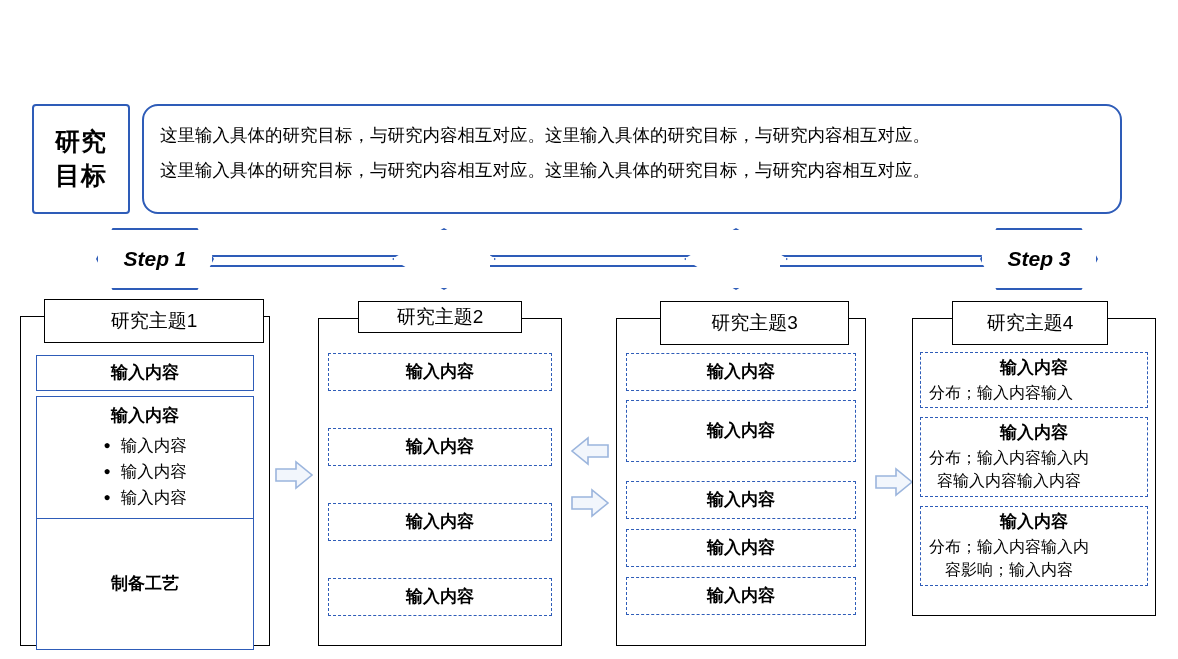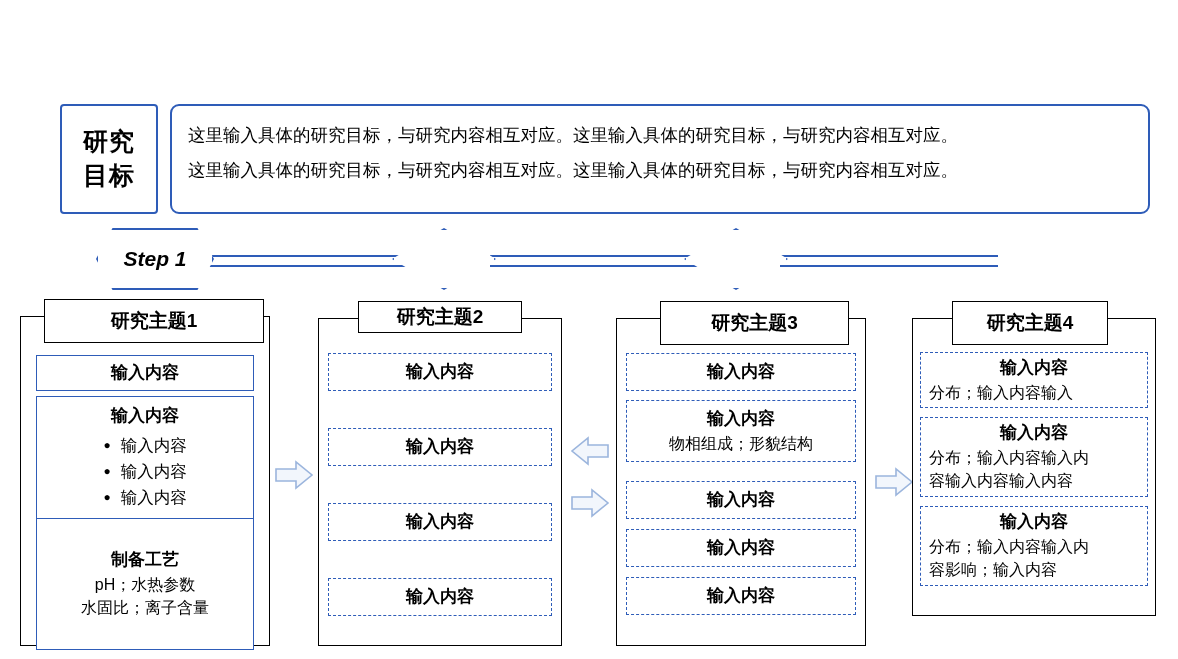--- a/index.html
+++ b/index.html
@@ -12,21 +12,21 @@
     height: 659px;
     position: relative;
     font-family: "Liberation Sans", sans-serif;
     color: #000000;
     overflow: hidden;
   }
 
   
   #goal-banner {
     position: absolute;
-    left: 60px;
+    left: 32px;
     top: 104px;
     width: 950px;
     height: 110px;
     padding-left: 24px;
   }
   #goal-label {
     position: absolute;
     left: 0;
     top: 0;
     width: 98px;
@@ -43,21 +43,21 @@
     line-height: 1.35;
     letter-spacing: 1px;
   }
   #goal-body {
     position: absolute;
     left: 110px;
     top: 0;
     width: 980px;
     height: 110px;
     border: 2px solid #2e5cb8;
-    border-radius: 9px;
+    border-radius: 16px;
     box-sizing: border-box;
     padding: 12px 16px 0 16px;
     font-size: 17.5px;
     line-height: 2.0;
   }
   #goal-body .goal-line { white-space: nowrap; }
 
   
   #step-band {
     position: absolute;
@@ -101,42 +101,42 @@
     box-sizing: border-box;
   }
   .col-title {
     position: absolute;
     box-sizing: border-box;
     border: 1.5px solid #000;
     background: #ffffff;
     display: flex;
     align-items: center;
     justify-content: center;
-    font-weight: bold;
+    font-weight: normal;
     font-size: 19px;
     z-index: 5;
   }
 
   .cell {
     position: absolute;
     box-sizing: border-box;
     background: #ffffff;
     display: flex;
     flex-direction: column;
     align-items: center;
     justify-content: center;
     font-size: 16.5px;
     line-height: 1.45;
     text-align: center;
   }
   .cell.solid { border: 1.5px solid #2e5cb8; }
   .cell.dashed { border: 1.5px dashed #2e5cb8; }
   .cell .hd { font-weight: bold; font-size: 17px; }
   .cell .sub { font-size: 16px; }
-  .cell.left-align .sub { align-self: flex-start; text-align: left; padding-left: 8px; }
+  .cell.left-align .sub { align-self: flex-start; text-align: center; padding-left: 8px; }
 
   .bullets {
     margin: 4px 0 0 0;
     padding: 0;
     list-style: none;
     font-size: 16.5px;
     text-align: left;
   }
   .bullets li { margin: 2px 0; }
   .bullets li::before {
@@ -172,41 +172,42 @@
 <div id="step-band">
   <div class="conn" style="left:190px;width:230px;"></div>
   <div class="conn" style="left:490px;width:220px;"></div>
   <div class="conn" style="left:780px;width:218px;"></div>
 
   <div class="chev" style="left:96px;">
     <span class="chev-inner">Step 1</span>
   </div>
   <div class="chev" style="left:392px;width:104px;clip-path:polygon(50% 0%,100% 50%,50% 100%,0% 50%);"></div>
   <div class="chev" style="left:684px;width:104px;clip-path:polygon(50% 0%,100% 50%,50% 100%,0% 50%);"></div>
+  <div class="chev" style="left:980px;">
+    <span class="chev-inner">Step 3</span>
+  </div>
 </div>
 
 <div class="col-frame" style="left:20px;top:316px;width:250px;height:330px;"></div>
 <div class="col-title" style="left:44px;top:299px;width:220px;height:44px;">
   <span>研究主题1</span>
 </div>
 <div class="cell solid" style="left:36px;top:355px;width:218px;height:36px;">
   <span class="hd">输入内容</span>
 </div>
 <div class="cell solid" style="left:36px;top:396px;width:218px;height:124px;">
   <span class="hd">输入内容</span>
   <ul class="bullets">
     <li>输入内容</li>
     <li>输入内容</li>
     <li>输入内容</li>
   </ul>
 </div>
 <div class="cell solid" style="left:36px;top:518px;width:218px;height:132px;">
   <span class="hd">制备工艺</span>
-  <span class="sub" style="white-space:pre-line;">pH；水热参数
-水固比；离子含量</span>
 </div>
 
 <div class="arrow" style="left:274px;top:460px;">
   <svg width="40" height="30" viewBox="0 0 40 30">
     <polygon points="2,9 22,9 22,2 38,15 22,28 22,21 2,21" fill="#f2f6fc" stroke="#9bb5dd" stroke-width="1.6"></polygon>
   </svg>
 </div>
 
 <div class="col-frame" style="left:318px;top:318px;width:244px;height:328px;"></div>
 <div class="col-title" style="left:358px;top:301px;width:164px;height:32px;">
@@ -239,21 +240,20 @@
 
 <div class="col-frame" style="left:616px;top:318px;width:250px;height:328px;"></div>
 <div class="col-title" style="left:660px;top:301px;width:189px;height:44px;">
   <span>研究主题3</span>
 </div>
 <div class="cell dashed" style="left:626px;top:353px;width:230px;height:38px;">
   <span class="hd">输入内容</span>
 </div>
 <div class="cell dashed" style="left:626px;top:400px;width:230px;height:62px;">
   <span class="hd">输入内容</span>
-  <span class="sub">物相组成；形貌结构</span>
 </div>
 <div class="cell dashed" style="left:626px;top:481px;width:230px;height:38px;">
   <span class="hd">输入内容</span>
 </div>
 <div class="cell dashed" style="left:626px;top:529px;width:230px;height:38px;">
   <span class="hd">输入内容</span>
 </div>
 <div class="cell dashed" style="left:626px;top:577px;width:230px;height:38px;">
   <span class="hd">输入内容</span>
 </div>

